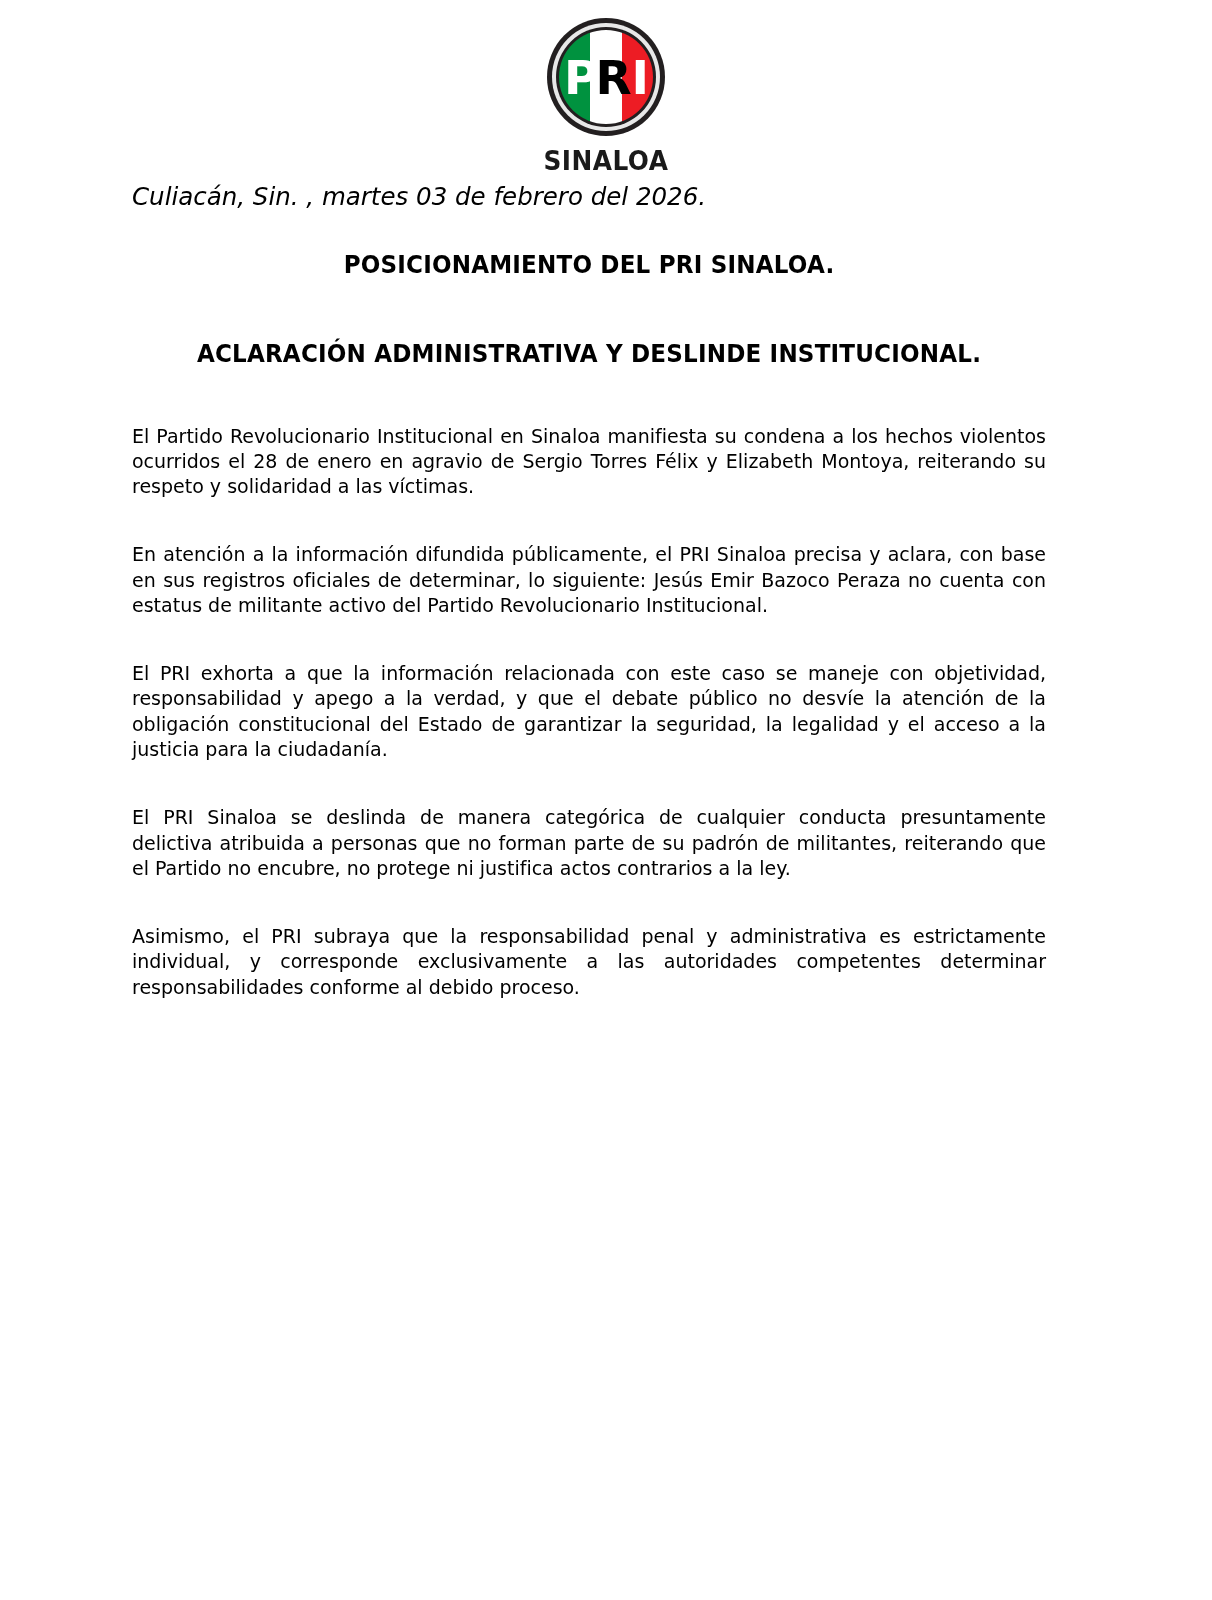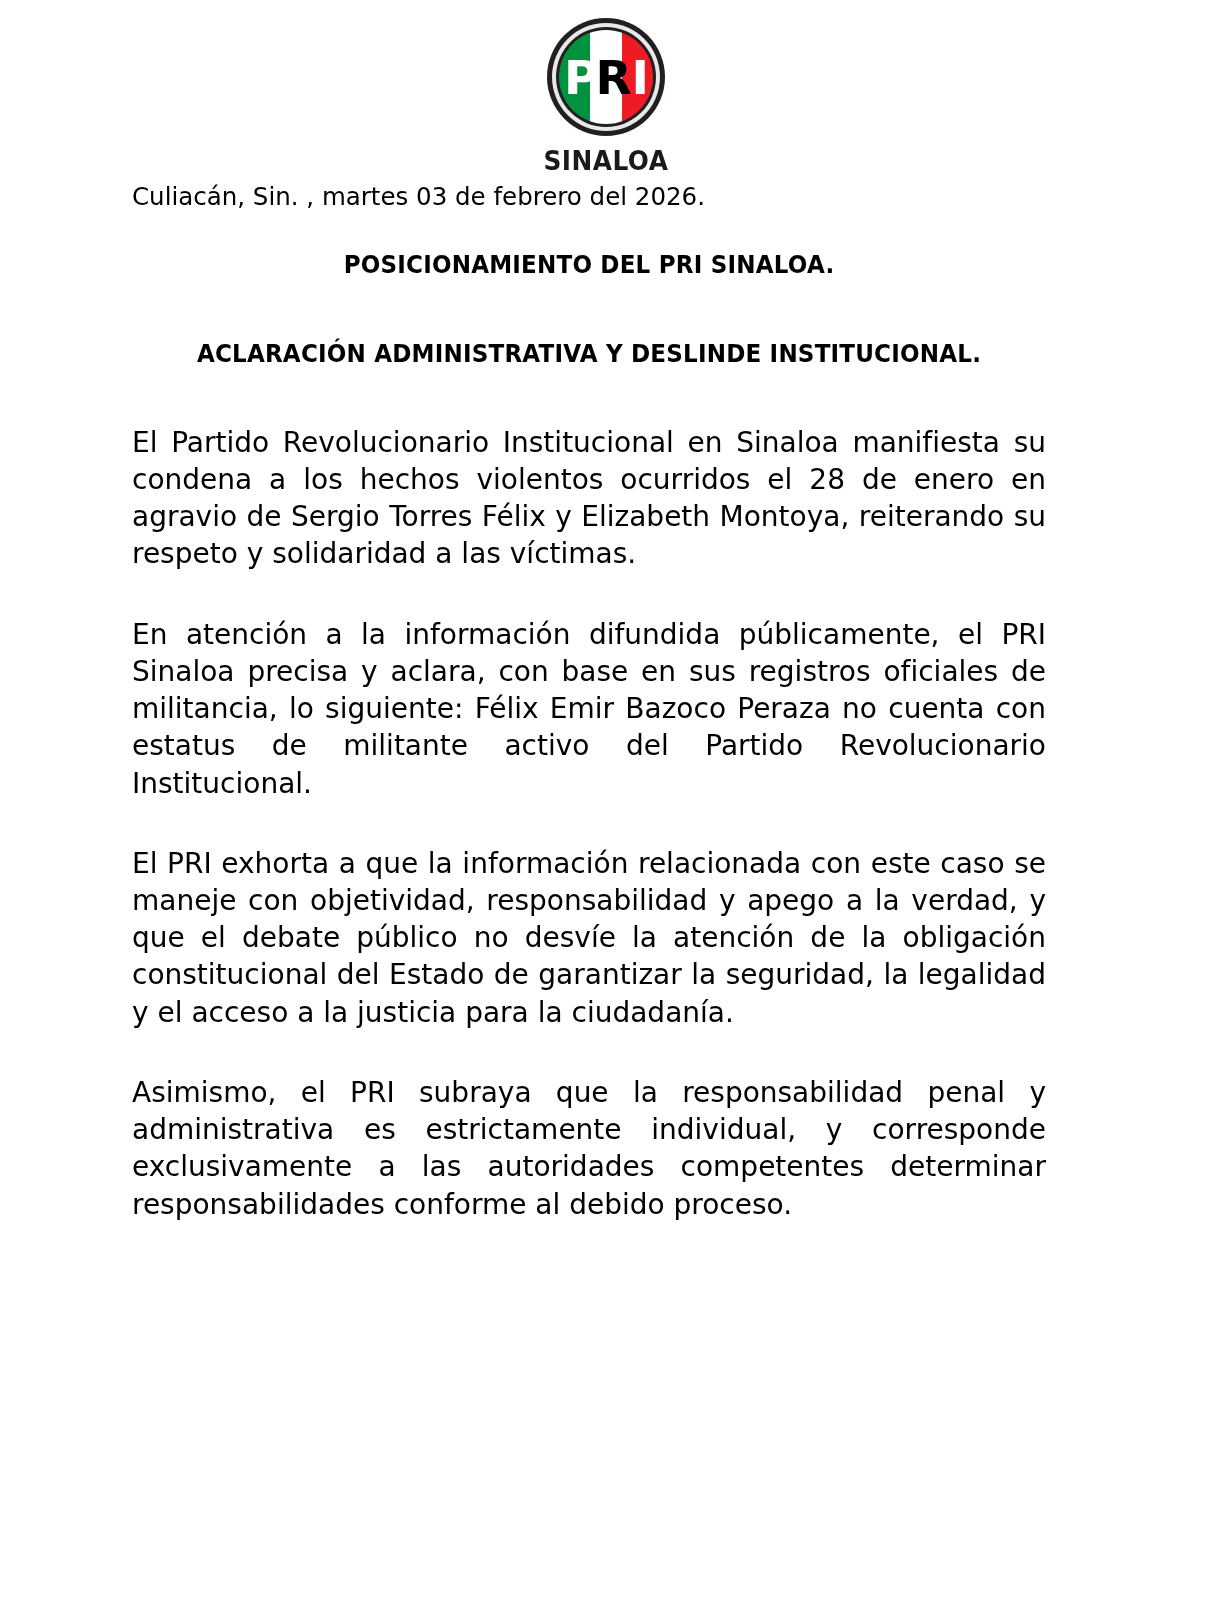--- a/index.html
+++ b/index.html
@@ -97,37 +97,38 @@
     left: 132px;
     top: 182px;
     width: 914px;
   }
 
   .dateline {
     font-size: 24.5px;
     line-height: 1.25;
     margin: 0 0 38px 0;
     text-align: left;
+    font-style: italic;
   }
 
   .heading {
     font-family: "DejaVu Sans", sans-serif;
     font-weight: bold;
     font-size: 24px;
     letter-spacing: 0.2px;
     text-align: center;
     margin: 0;
     transform: scaleX(0.96);
     transform-origin: center;
   }
   .heading-1 { margin-bottom: 61px; }
   .heading-2 { margin-bottom: 56px; }
 
   .para {
-    font-size: 28px;
+    font-size: 19px;
     line-height: 1.33;
     text-align: justify;
     text-justify: inter-word;
     margin: 0 0 43px 0;
     hyphens: none;
   }
   .para:last-child { margin-bottom: 0; }
 </style>
 </head>
 <body>
@@ -153,17 +154,18 @@
 
 <div class="doc">
 
   <p class="dateline">Culiacán, Sin. , martes 03 de febrero del 2026.</p>
 
   <h1 class="heading heading-1">POSICIONAMIENTO DEL PRI SINALOA.</h1>
 
   <h2 class="heading heading-2">ACLARACIÓN ADMINISTRATIVA Y DESLINDE INSTITUCIONAL.</h2>
 
   <p class="para">El Partido Revolucionario Institucional en Sinaloa manifiesta su condena a los hechos violentos ocurridos el 28 de enero en agravio de Sergio Torres Félix y Elizabeth Montoya, reiterando su respeto y solidaridad a las víctimas.</p>
-  <p class="para">En atención a la información difundida públicamente, el PRI Sinaloa precisa y aclara, con base en sus registros oficiales de militancia, lo siguiente: Félix Emir Bazoco Peraza no cuenta con estatus de militante activo del Partido Revolucionario Institucional.</p>
+  <p class="para">En atención a la información difundida públicamente, el PRI Sinaloa precisa y aclara, con base en sus registros oficiales de determinar, lo siguiente: Jesús Emir Bazoco Peraza no cuenta con estatus de militante activo del Partido Revolucionario Institucional.</p>
   <p class="para">El PRI exhorta a que la información relacionada con este caso se maneje con objetividad, responsabilidad y apego a la verdad, y que el debate público no desvíe la atención de la obligación constitucional del Estado de garantizar la seguridad, la legalidad y el acceso a la justicia para la ciudadanía.</p>
+  <p class="para">El PRI Sinaloa se deslinda de manera categórica de cualquier conducta presuntamente delictiva atribuida a personas que no forman parte de su padrón de militantes, reiterando que el Partido no encubre, no protege ni justifica actos contrarios a la ley.</p>
   <p class="para">Asimismo, el PRI subraya que la responsabilidad penal y administrativa es estrictamente individual, y corresponde exclusivamente a las autoridades competentes determinar responsabilidades conforme al debido proceso.</p>
 
 </div>
 
 </body></html>

